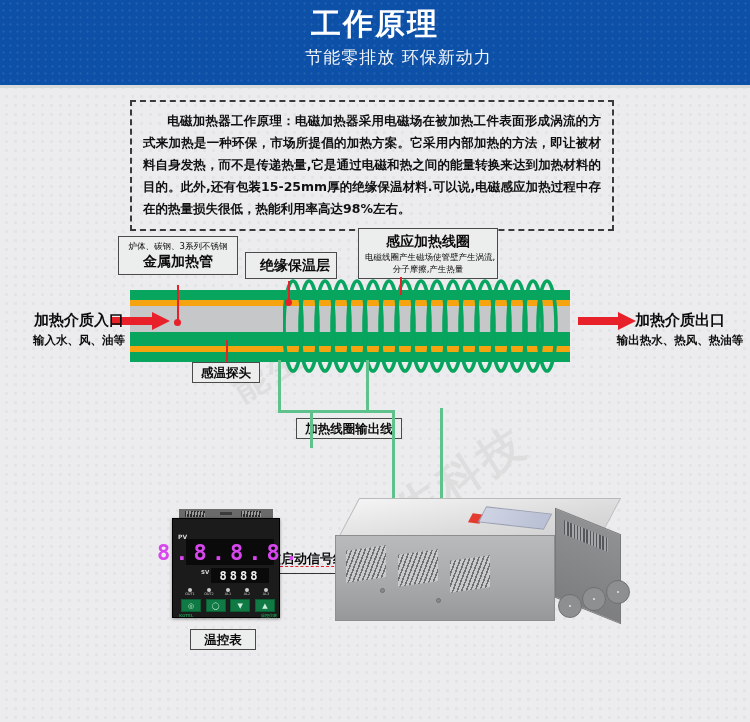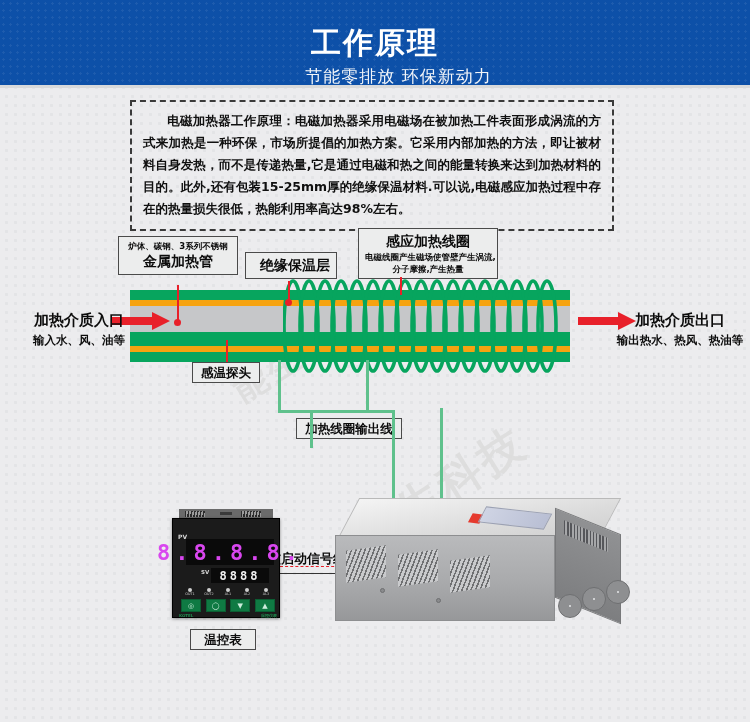--- a/index.html
+++ b/index.html
@@ -23,21 +23,21 @@
   .header{
     position:absolute;left:0;top:0;width:750px;height:88px;
     background-color:#0d50a8;
     background-image:radial-gradient(circle, rgba(255,255,255,.07) 1.2px, transparent 1.3px);
     background-size:7px 7px;
     border-bottom:3px solid #d9dadb;
     box-sizing:border-box;
     text-align:center;
   }
   .header-title{
-    margin:0;padding-top:24px;
+    margin:0;padding-top:5px;
     font-size:30px;font-weight:bold;color:#ffffff;
     letter-spacing:2px;line-height:38px;
   }
   .header-sub{
     margin:0;padding-top:2px;
     font-size:17px;color:#f2f5f9;letter-spacing:1px;line-height:24px;padding-left:47px;
   }
 
   
   .wm{
@@ -65,21 +65,21 @@
   .lbl{
     position:absolute;
     border:1.5px solid #4a4a4a;
     background:#eceded;
     box-sizing:border-box;
     text-align:center;
     color:#0c0c0c;
     padding:3px 6px;
   }
   .lbl .big{display:block;font-size:14px;font-weight:bold;line-height:19px;white-space:nowrap;}
-  .lbl .small{display:block;font-size:8.5px;font-weight:bold;line-height:12px;white-space:nowrap;}
+  .lbl .small{display:block;font-size:8.5px;font-weight:normal;line-height:12px;white-space:nowrap;}
 
   
   #lbl-metal-pipe{left:118px;top:236px;width:120px;}
   #lbl-insulation{left:245px;top:252px;width:92px;text-align:right;}
   #lbl-coil{left:358px;top:228px;width:140px;}
   #lbl-probe{left:192px;top:362px;width:68px;padding:1px 4px;}
   #lbl-coil-wire{left:296px;top:418px;width:106px;padding:1px 4px;}
   #lbl-meter{left:190px;top:629px;width:66px;padding:1px 4px;}
   #lbl-mainunit{left:305px;top:640px;width:180px;padding:4px 6px;}
   #lbl-mainunit .big{font-size:12.5px;line-height:17px;}

